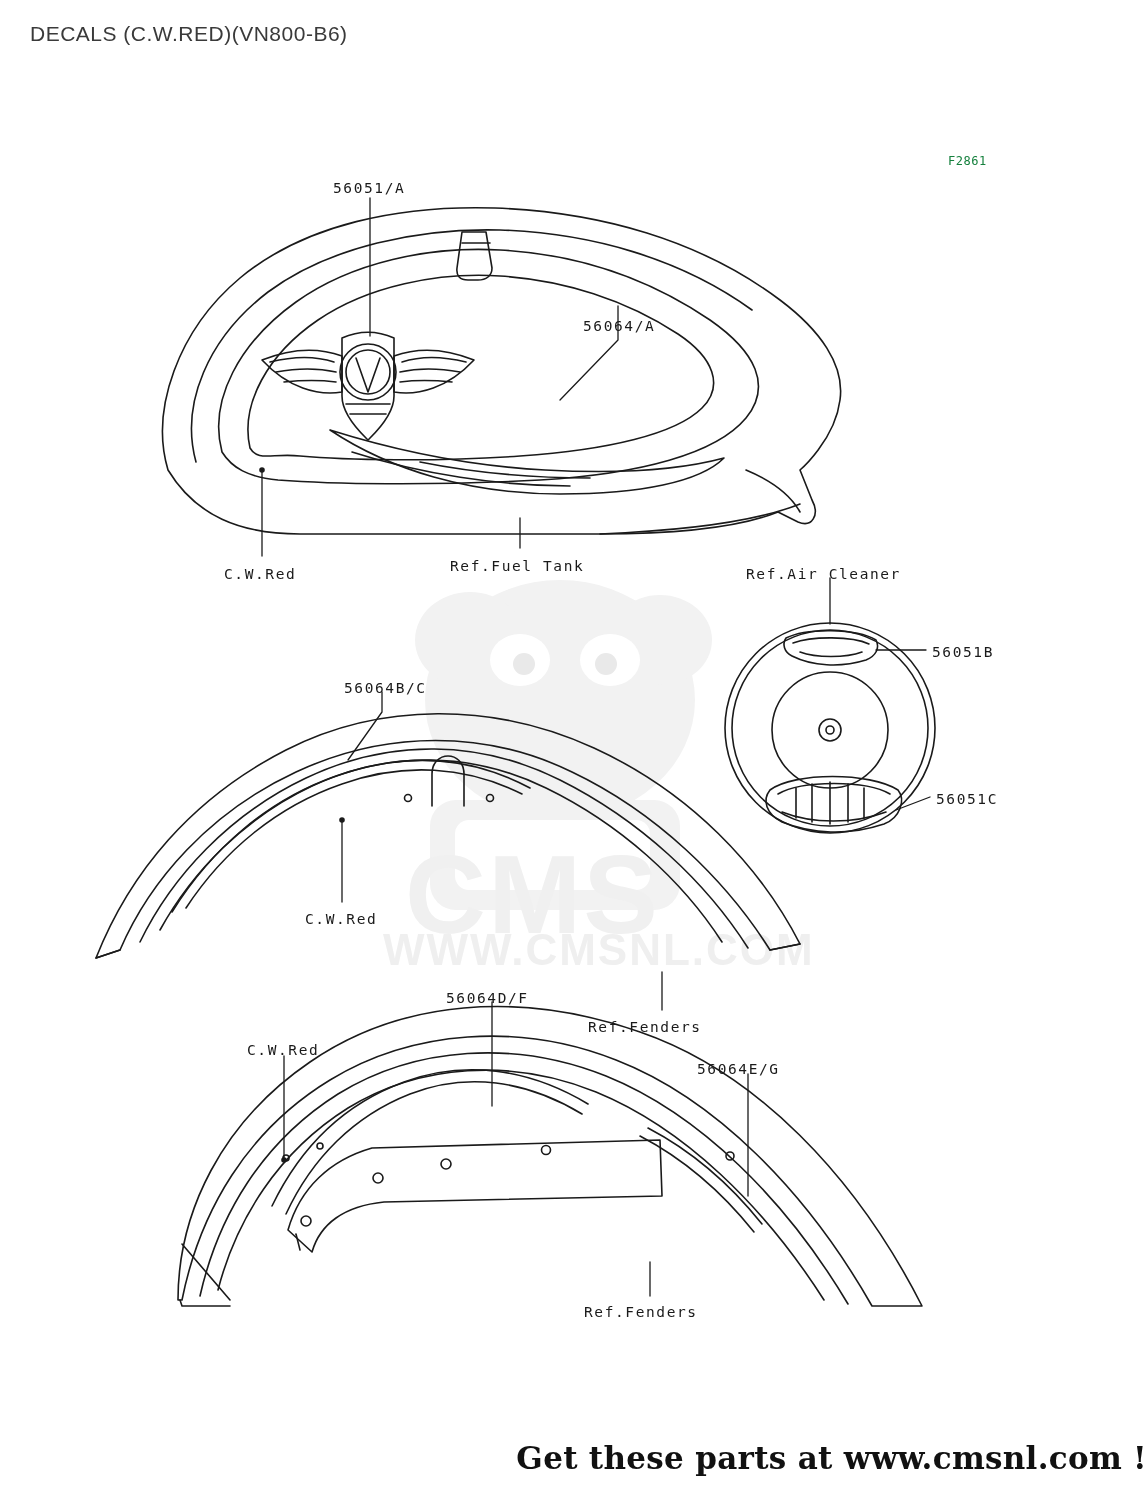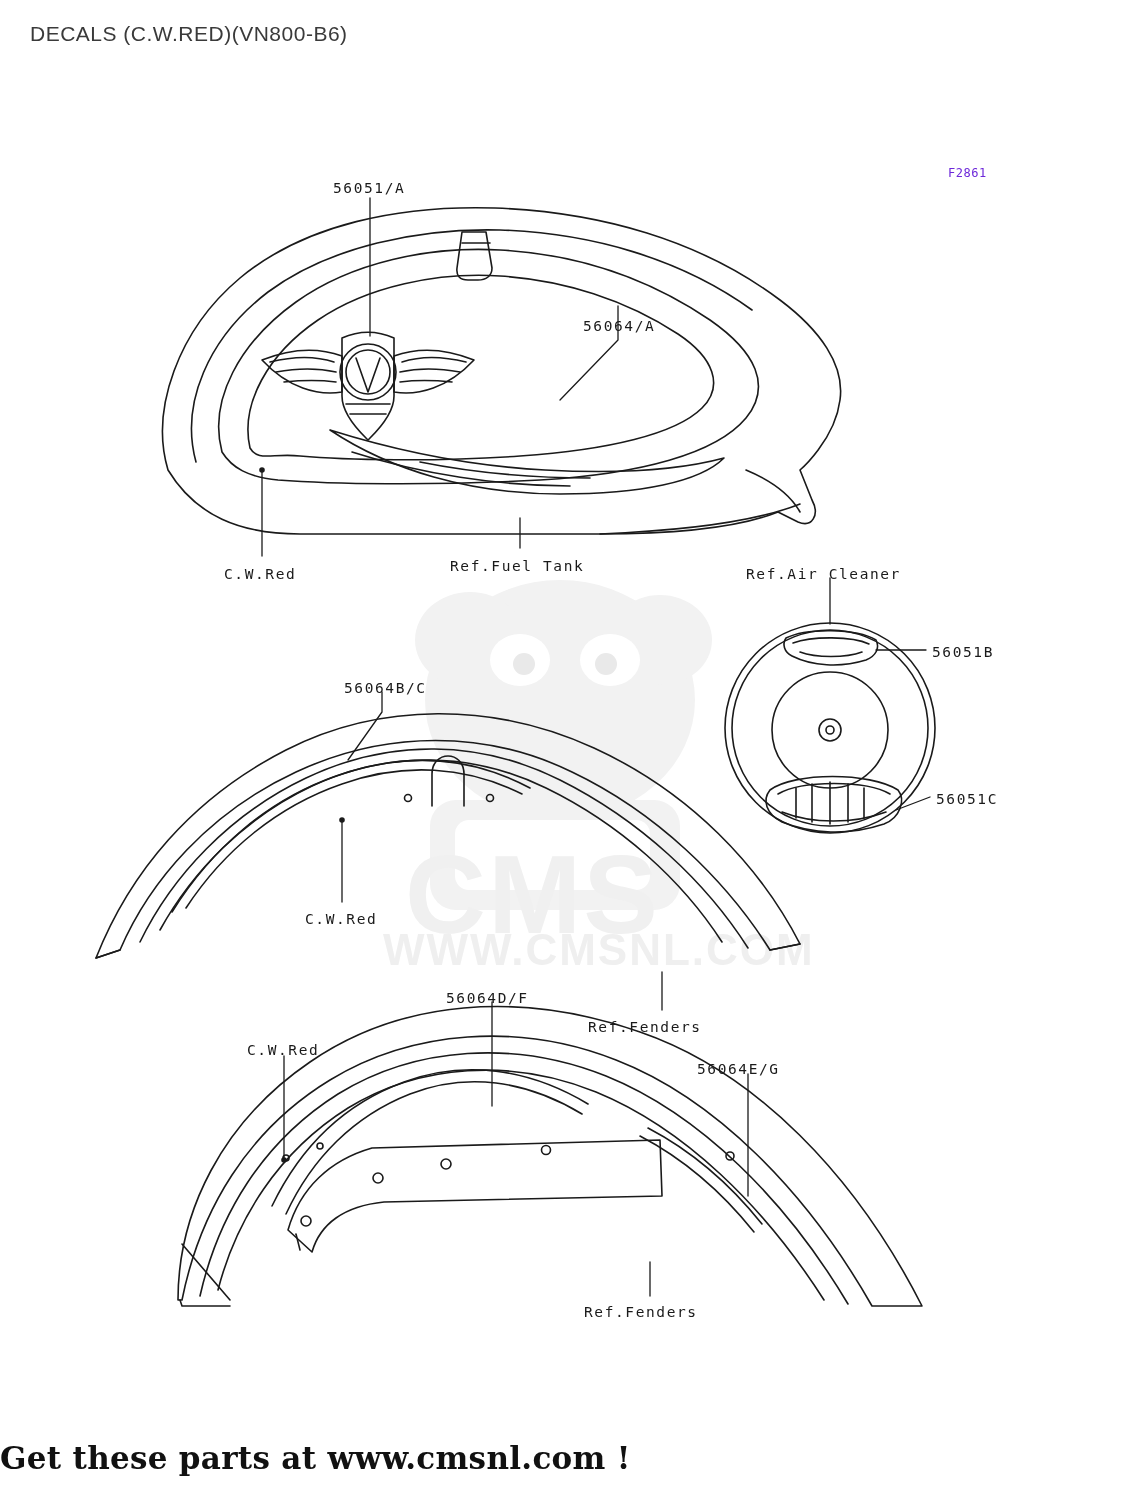--- a/index.html
+++ b/index.html
@@ -27,32 +27,32 @@
     top: 22px;
     font-family: "Liberation Sans", sans-serif;
     font-size: 21px;
     letter-spacing: 0.5px;
     color: #3a3a3a;
     white-space: nowrap;
   }
   .fig-code {
     position: absolute;
     left: 948px;
-    top: 166px;
+    top: 154px;
     font-family: "DejaVu Sans Mono", monospace;
     font-size: 12px;
     letter-spacing: 0.5px;
-    color: #6d28d9;
+    color: #15803d;
   }
   .footer {
     position: absolute;
     left: 0;
     top: 1440px;
     width: 1147px;
-    text-align: left;
+    text-align: right;
     font-family: "DejaVu Serif", serif;
     font-weight: bold;
     font-size: 31px;
     color: #111;
     letter-spacing: 0.3px;
   }
   .label {
     position: absolute;
     font-family: "DejaVu Sans Mono", monospace;
     font-size: 14.5px;

